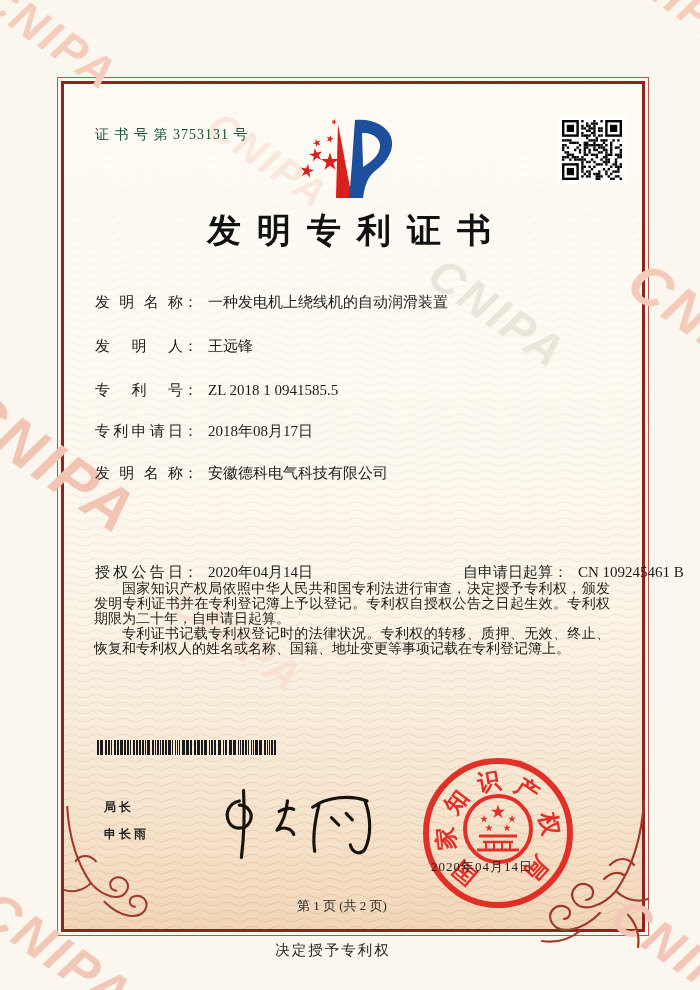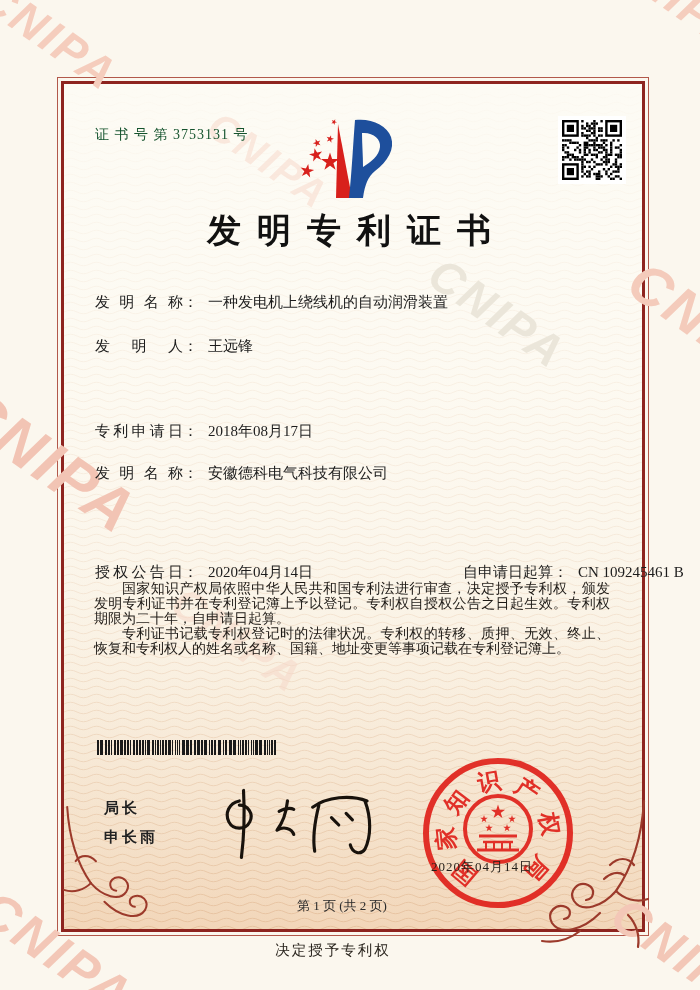--- a/index.html
+++ b/index.html
@@ -30,21 +30,21 @@
   .fvalue{margin-left:10px;}
   .grant2{position:absolute;left:368px;top:0;}
   .paras{position:absolute;left:94px;top:581px;width:516px;font-size:14px;line-height:15px;
          color:#1e1a16;text-align:justify;z-index:2;}
   .paras p{margin:0;text-indent:2em;}
 
   
   .barcode{position:absolute;left:97px;top:740px;z-index:2;}
 
   
-  .signer{position:absolute;left:104px;top:799px;font-size:15px;color:#222;
+  .signer{position:absolute;left:104px;top:799px;font-size:12px;color:#222;
           letter-spacing:3px;z-index:2;font-weight:bold;}
   .signer div{margin-bottom:10px;}
   .sig-hand{position:absolute;left:210px;top:788px;z-index:2;}
 
   
   .seal{position:absolute;left:423px;top:758px;width:150px;height:150px;z-index:3;opacity:.93;}
   .seal-ring{position:absolute;left:0;top:0;width:138px;height:138px;border:6px solid #e0231c;
              border-radius:50%;}
   .seal-char{position:absolute;left:50%;top:50%;font-size:23px;font-weight:bold;color:#e0231c;z-index:2;}
   .seal-date{position:absolute;left:8px;top:100px;width:150px;font-size:13px;color:#14100c;
@@ -327,20 +327,23 @@
     </svg>
 
   <div class="title">发明专利证书</div>
 
   <div class="frow" style="top:337px;">
     <span class="flabel">发明人</span><span>：</span><span class="fvalue">王远锋</span>
   </div>
   <div class="frow" style="top:293px;">
     <span class="flabel">发明名称</span><span>：</span><span class="fvalue">一种发电机上绕线机的自动润滑装置</span>
   </div>
+  <div class="frow" style="top:381px;">
+    <span class="flabel">专利号</span><span>：</span><span class="fvalue">ZL 2018 1 0941585.5</span>
+  </div>
   <div class="frow" style="top:422px;">
     <span class="flabel">专利申请日</span><span>：</span><span class="fvalue">2018年08月17日</span>
   </div>
   <div class="frow" style="top:464px;">
     <span class="flabel">发明名称</span><span>：</span><span class="fvalue">安徽德科电气科技有限公司</span>
   </div>
   <div class="frow" style="top:547px;width:516px;margin-top:16px;">
     <span class="flabel">授权公告日</span><span>：</span><span class="fvalue">2020年04月14日</span>
     <span class="grant2">
       <span>自申请日起算</span><span>：</span><span class="fvalue">CN 109245461 B</span>

